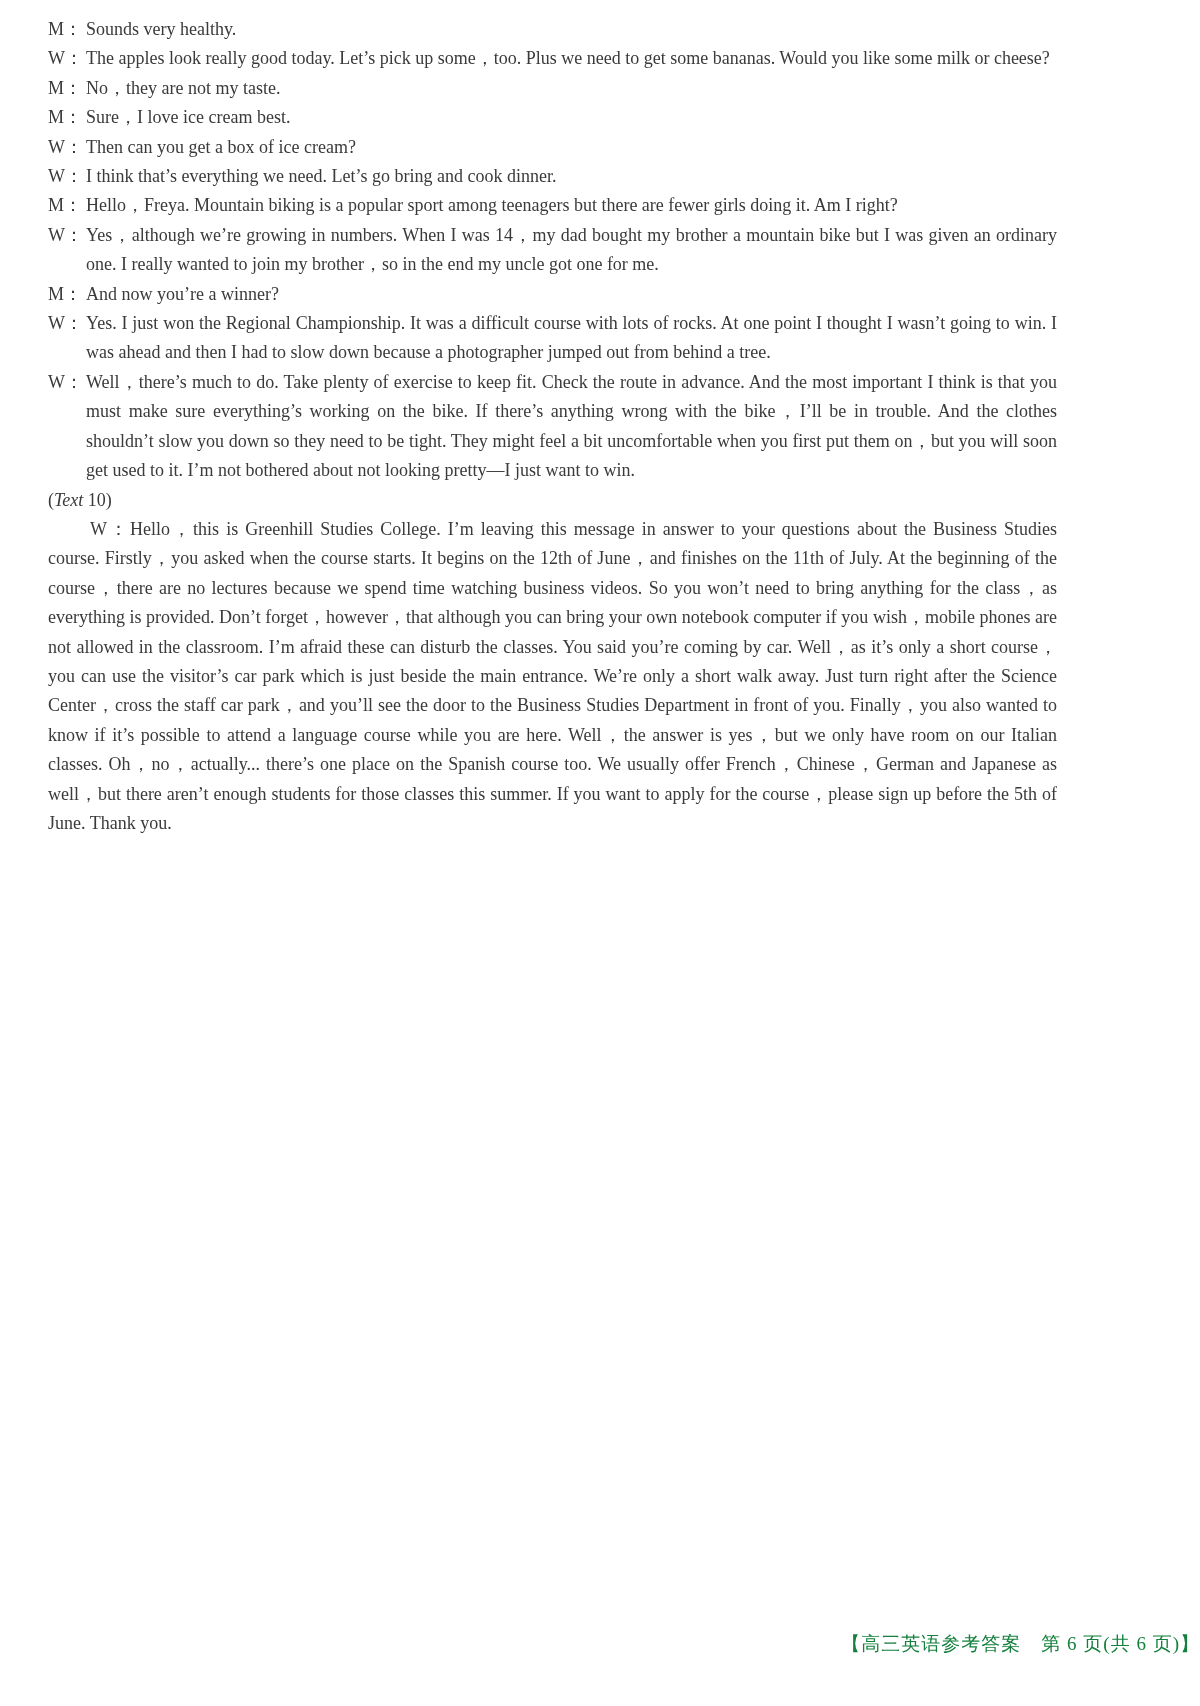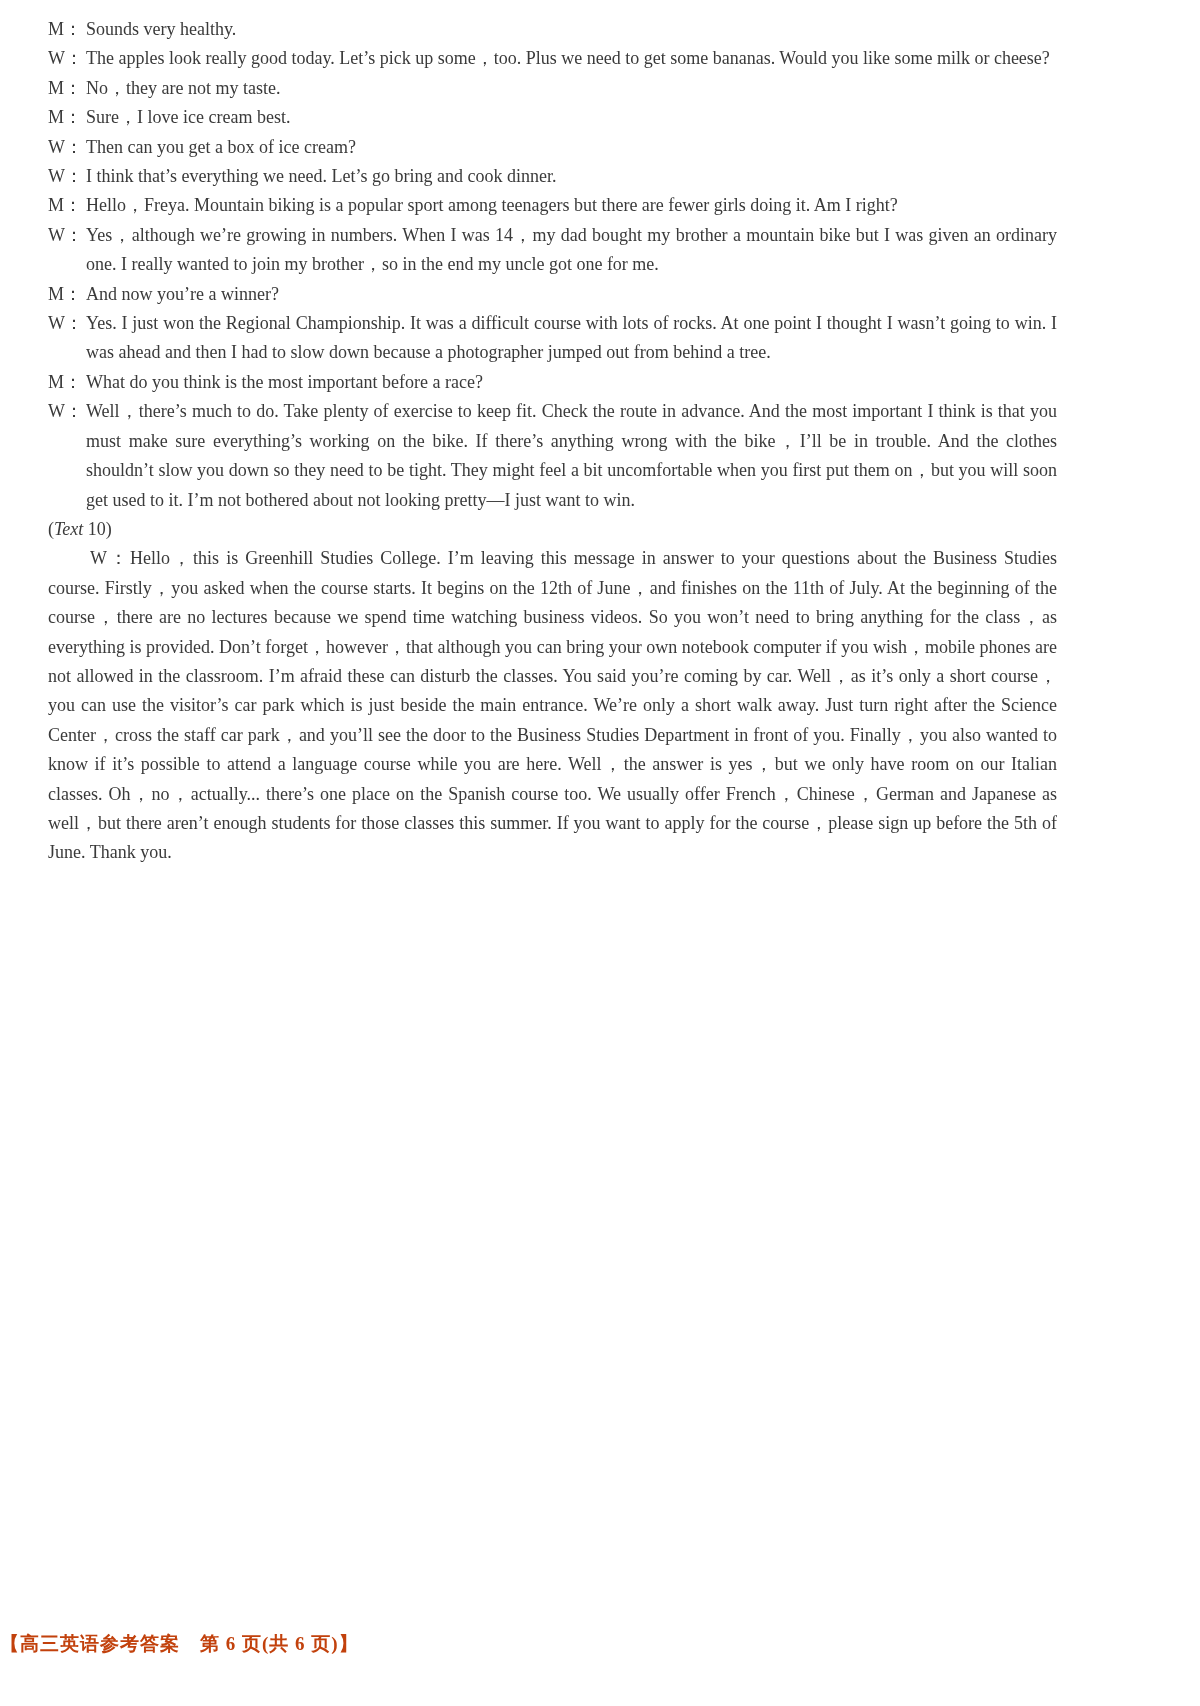--- a/index.html
+++ b/index.html
@@ -38,43 +38,42 @@
   .marker i { font-style: italic; }
   .para {
     text-align: justify;
     text-indent: 42px;
   }
   .footer {
     position: absolute;
     left: 0;
     right: 0;
     top: 1631px;
-    text-align: left;
+    text-align: right;
     font-size: 19px;
-    font-weight: bold;
-    color: #c2410c;
+    font-weight: normal;
+    color: #15803d;
     letter-spacing: 1px;
   }
 </style>
 </head>
 <body>
 
 <div class="page">
   <div id="content" class="content">
       <div class="dline"><span class="speaker">M：</span><span class="dtext">Sounds very healthy.</span></div>
       <div class="dline"><span class="speaker">W：</span><span class="dtext">The apples look really good today. Let’s pick up some，too. Plus we need to get some bananas. Would you like some milk or cheese?</span></div>
       <div class="dline"><span class="speaker">M：</span><span class="dtext">No，they are not my taste.</span></div>
       <div class="dline"><span class="speaker">M：</span><span class="dtext">Sure，I love ice cream best.</span></div>
       <div class="dline"><span class="speaker">W：</span><span class="dtext">Then can you get a box of ice cream?</span></div>
       <div class="dline"><span class="speaker">W：</span><span class="dtext">I think that’s everything we need. Let’s go bring and cook dinner.</span></div>
       <div class="dline"><span class="speaker">M：</span><span class="dtext">Hello，Freya. Mountain biking is a popular sport among teenagers but there are fewer girls doing it. Am I right?</span></div>
       <div class="dline"><span class="speaker">W：</span><span class="dtext">Yes，although we’re growing in numbers. When I was 14，my dad bought my brother a mountain bike but I was given an ordinary one. I really wanted to join my brother，so in the end my uncle got one for me.</span></div>
       <div class="dline"><span class="speaker">M：</span><span class="dtext">And now you’re a winner?</span></div>
       <div class="dline"><span class="speaker">W：</span><span class="dtext">Yes. I just won the Regional Championship. It was a difficult course with lots of rocks. At one point I thought I wasn’t going to win. I was ahead and then I had to slow down because a photographer jumped out from behind a tree.</span></div>
-      <div class="dline"><span class="speaker">M：</span><span class="dtext">What do you think is the most important before a race?</span></div>
       <div class="dline"><span class="speaker">W：</span><span class="dtext">Well，there’s much to do. Take plenty of exercise to keep fit. Check the route in advance. And the most important I think is that you must make sure everything’s working on the bike. If there’s anything wrong with the bike，I’ll be in trouble. And the clothes shouldn’t slow you down so they need to be tight. They might feel a bit uncomfortable when you first put them on，but you will soon get used to it. I’m not bothered about not looking pretty—I just want to win.</span></div>
       <div class="marker"><span>(</span><i>Text</i><span> 10)</span></div>
       <div class="para"><span class="speaker-inline">W：</span><span>Hello，this is Greenhill Studies College. I’m leaving this message in answer to your questions about the Business Studies course. Firstly，you asked when the course starts. It begins on the 12th of June，and finishes on the 11th of July. At the beginning of the course，there are no lectures because we spend time watching business videos. So you won’t need to bring anything for the class，as everything is provided. Don’t forget，however，that although you can bring your own notebook computer if you wish，mobile phones are not allowed in the classroom. I’m afraid these can disturb the classes. You said you’re coming by car. Well，as it’s only a short course，you can use the visitor’s car park which is just beside the main entrance. We’re only a short walk away. Just turn right after the Science Center，cross the staff car park，and you’ll see the door to the Business Studies Department in front of you. Finally，you also wanted to know if it’s possible to attend a language course while you are here. Well，the answer is yes，but we only have room on our Italian classes. Oh，no，actually... there’s one place on the Spanish course too. We usually offer French，Chinese，German and Japanese as well，but there aren’t enough students for those classes this summer. If you want to apply for the course，please sign up before the 5th of June. Thank you.</span></div>
     </div>
   <div class="footer">
     <span>【高三英语参考答案　第 6 页(共 6 页)】</span>
   </div>
 </div>
 
 </body></html>

